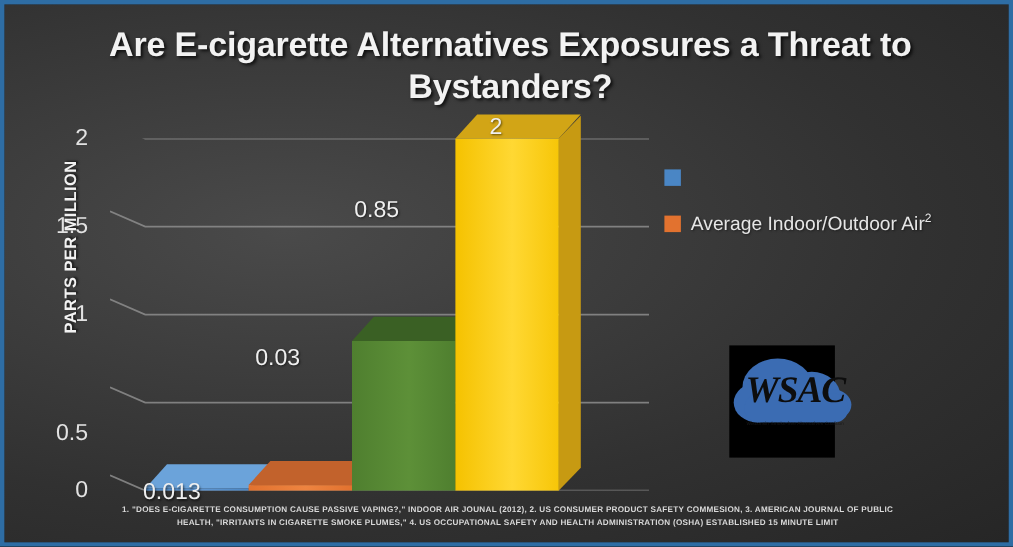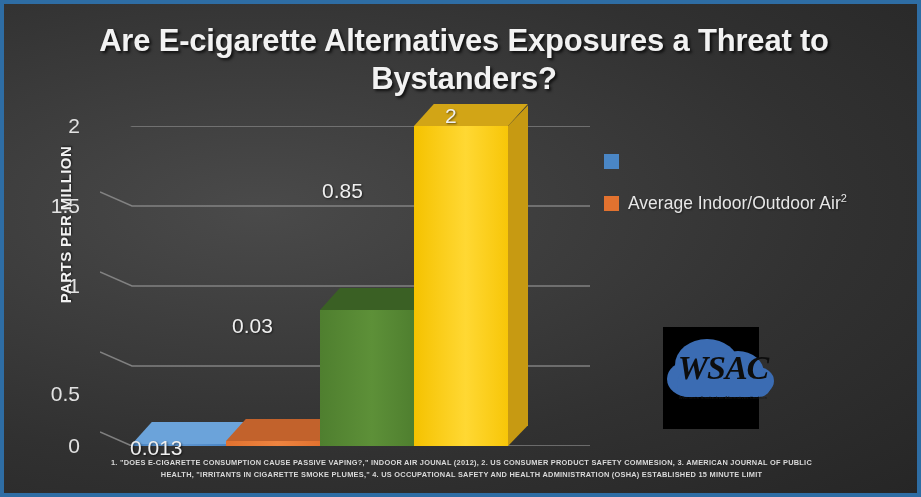--- a/index.html
+++ b/index.html
@@ -146,21 +146,21 @@
     font-size: 17.5px;
     white-space: nowrap;
     text-shadow: 1px 1px 2px rgba(0,0,0,0.45);
   }
   .legend-text sup { font-size: 11px; }
 
   
   #logo {
     position: absolute;
     left: 659px;
-    top: 323px;
+    top: 310px;
     width: 96px;
     height: 102px;
     background: #000;
   }
   #logo .cloud { position: absolute; left: 0; top: 0; }
   #logo .wordmark {
     position: absolute;
     left: 0; top: 22px;
     width: 120px;
     text-align: center;

